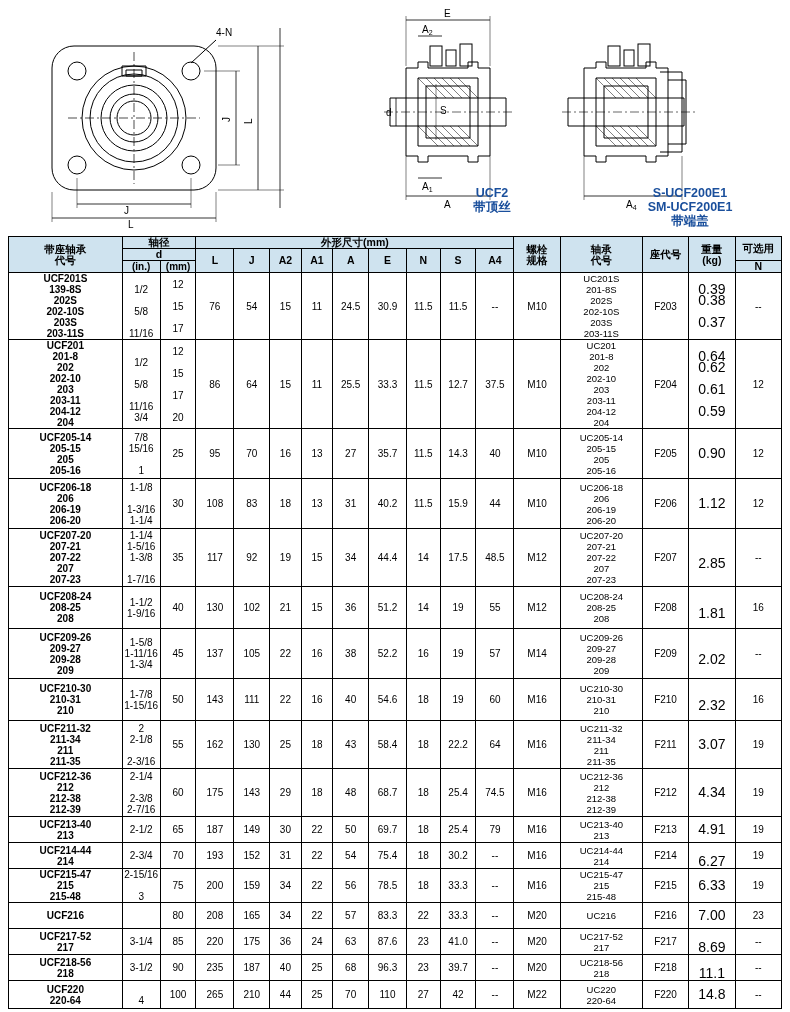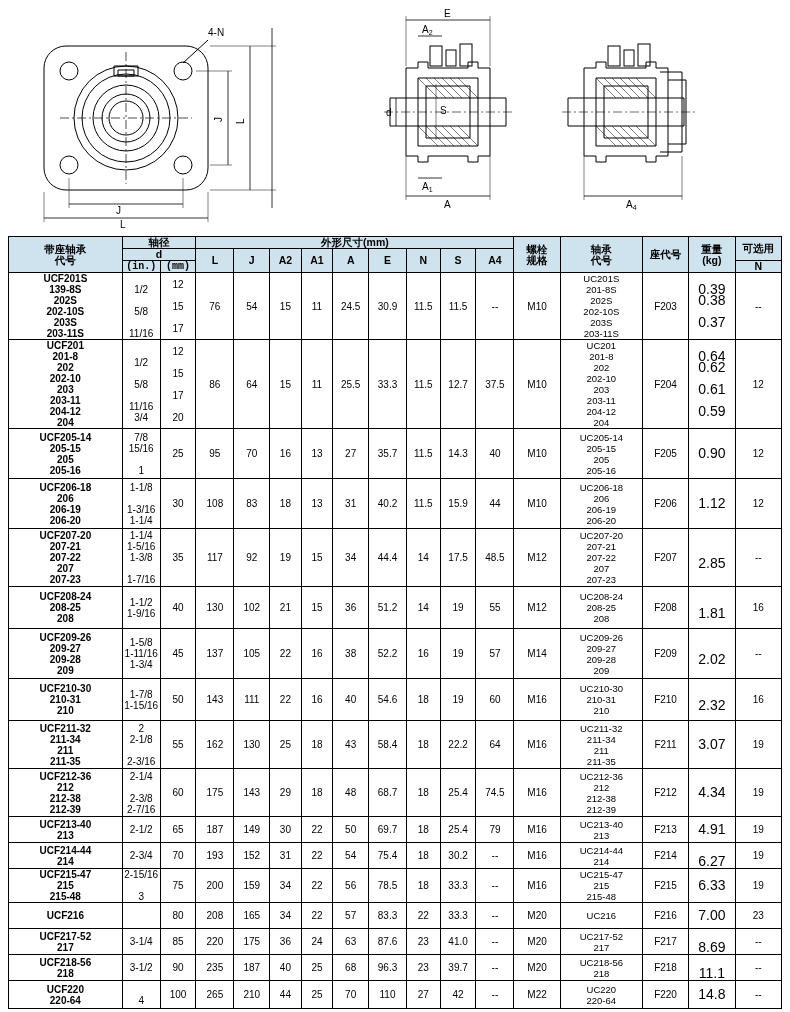--- a/index.html
+++ b/index.html
@@ -42,21 +42,21 @@
     vertical-align:middle;
     padding:0;
     line-height:11px;
   }
   thead th{
     background:#cfe3ef;
     font-weight:bold;
     font-size:10.5px;
     padding:2px 0;
   }
-  .hdr-sub{font-weight:bold;font-size:10px;font-family:Liberation Mono, monospace;}
+  .hdr-sub{font-weight:bold;font-size:10px;}
   td.code{
     text-align:left;
     padding-left:3px;
     font-size:10px;
     line-height:11.6px;
     white-space:pre-line;
     font-weight:bold;
   }
   td.code2{
     text-align:left;
@@ -76,21 +76,21 @@
     font-size:14px;
   }
 </style>
 </head>
 <body>
 
 <div class="page">
 
   <div class="drawings">
 
-    <div class="dwg" style="left:36px;top:8px;">
+    <div class="dwg" style="left:44px;top:8px;">
       <svg width="250" height="220" viewBox="0 0 250 220">
         <g fill="none" stroke="#000" stroke-width="1">
 
           <path d="M30,38 h120 a22,22 0 0 1 22,22 v100 a22,22 0 0 1 -22,22 h-120 a22,22 0 0 1 -22,-22 v-100 a22,22 0 0 1 22,-22 z"></path>
 
           <circle cx="33" cy="63" r="9"></circle>
           <circle cx="147" cy="63" r="9"></circle>
           <circle cx="33" cy="157" r="9"></circle>
           <circle cx="147" cy="157" r="9"></circle>
 
@@ -224,20 +224,29 @@
           <line x1="28" y1="190" x2="126" y2="190" stroke-width="0.8"></line>
           <line x1="28" y1="150" x2="28" y2="194" stroke-width="0.5"></line>
           <line x1="126" y1="150" x2="126" y2="194" stroke-width="0.5"></line>
         </g>
         <g font-family="Liberation Sans, sans-serif" font-size="10">
           <text x="70" y="202">A<tspan font-size="7" dy="2">4</tspan></text>
         </g>
       </svg>
     </div>
 
+    <div class="cap" style="left:432px;top:186px;width:120px;">
+      <div>UCF2</div>
+      <div>带顶丝</div>
+    </div>
+    <div class="cap" style="left:610px;top:186px;width:160px;">
+      <div>S-UCF200E1</div>
+      <div>SM-UCF200E1</div>
+      <div>带端盖</div>
+    </div>
   </div>
 
   <table class="main">
     <colgroup>
       <col style="width:108px">
       <col style="width:36px">
       <col style="width:34px">
       <col style="width:36px">
       <col style="width:34px">
       <col style="width:30px">

